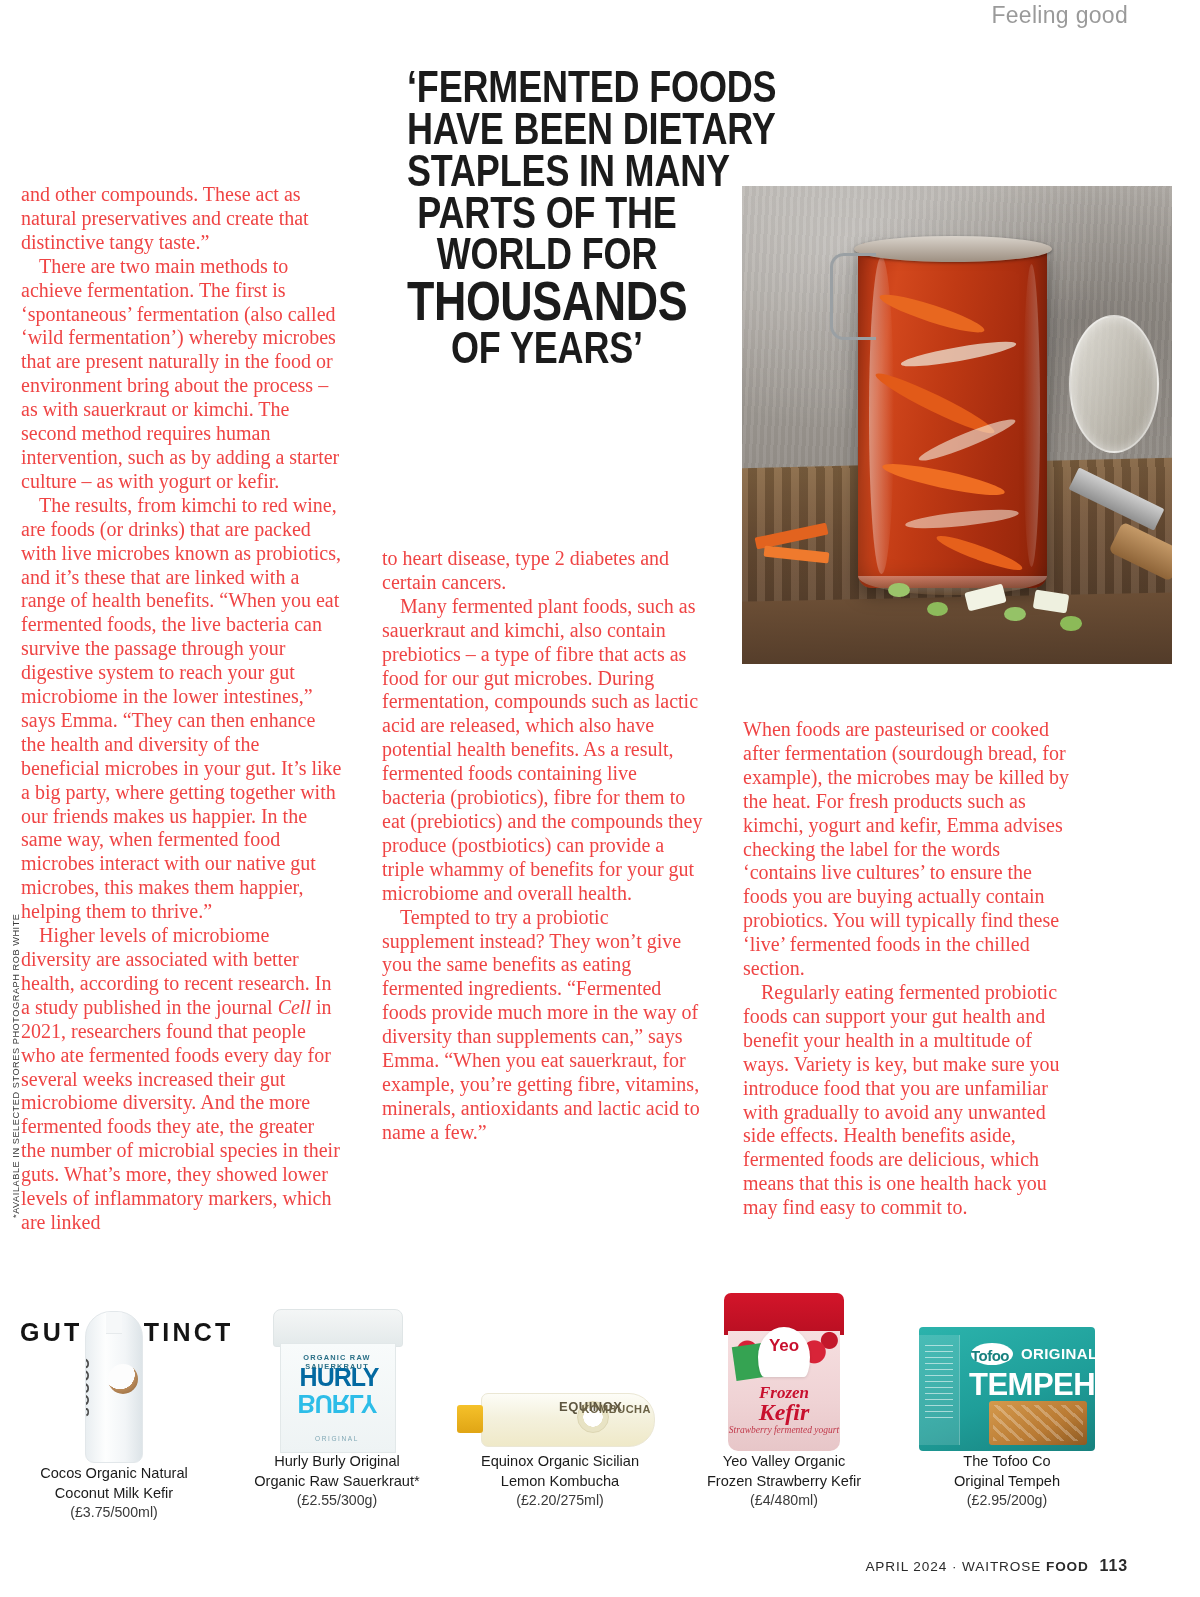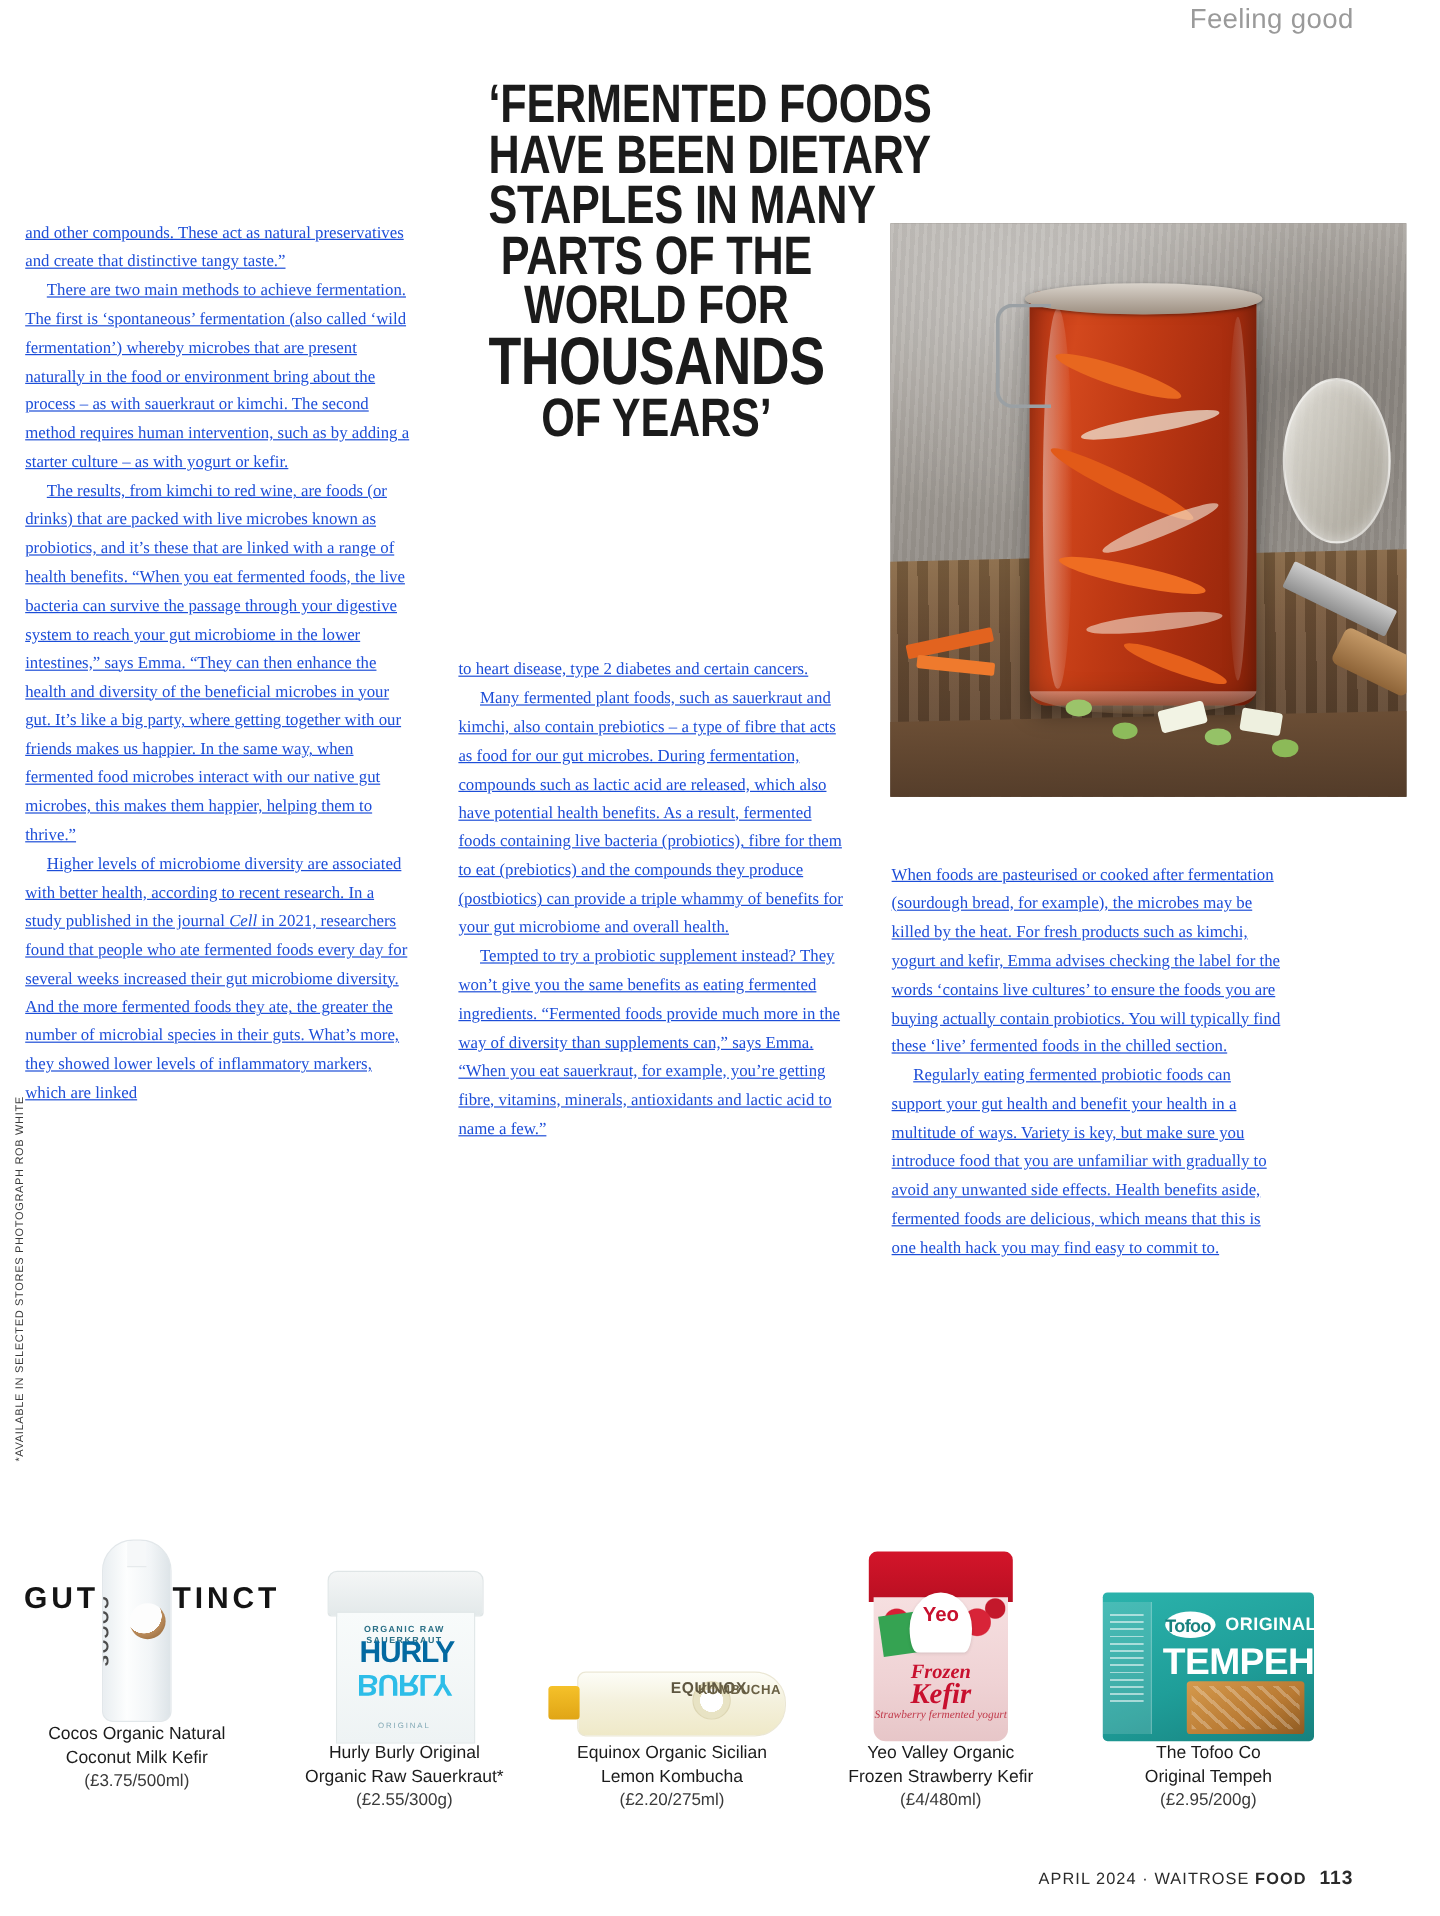--- a/index.html
+++ b/index.html
@@ -149,25 +149,24 @@
     position:absolute;right:-2%;top:73%;width:16%;height:7%;
     background:linear-gradient(180deg,#c59a68,#8e6438);
     transform:rotate(26deg);
     border-radius:6px;
   }
   .veg{position:absolute;border-radius:2px;}
 
   
   .col{
     position:absolute;
-    font-size:14px;
+    font-size:20px;
     line-height:23.9px;
     text-align:left;
-    color:#1d4ed8;
-    text-decoration:underline;
+    color:#ef4444;
   }
   .col p{margin:0;}
   .col p + p{text-indent:18px;}
   .col1{left:21px; top:183px; width:322px;}
   .col2{left:382px; top:547px; width:322px;}
   .col3{left:743px; top:718px; width:328px;}
 
   
   .strip{
     position:absolute;left:0;top:1255px;width:1200px;height:270px;
@@ -461,21 +460,21 @@
 
 <div class="col col3">
   <p>When foods are pasteurised or cooked after fermentation (sourdough bread, for example), the microbes may be killed by the heat. For fresh products such as kimchi, yogurt and kefir, Emma advises checking the label for the words ‘contains live cultures’ to ensure the foods you are buying actually contain probiotics. You will typically find these ‘live’ fermented foods in the chilled section.</p>
   <p>Regularly eating fermented probiotic foods can support your gut health and benefit your health in a multitude of ways. Variety is key, but make sure you introduce food that you are unfamiliar with gradually to avoid any unwanted side effects. Health benefits aside, fermented foods are delicious, which means that this is one health hack you may find easy to commit to.</p>
 </div>
 
 <div class="strip">
 
   <div class="gut-title">GUT INSTINCT</div>
 
-  <div class="prod" style="left:5px;top:20px;">
+  <div class="prod" style="left:5px;top:48px;">
     <div class="shot">
       <div class="kefir-bottle">
         <div class="neck"></div>
         <div class="coco"></div>
         <div class="word">COCOS</div>
       </div>
     </div>
     <div class="cap">Cocos Organic Natural</div>
     <div class="cap">Coconut Milk Kefir</div>
     <div class="price">(£3.75/500ml)</div>

